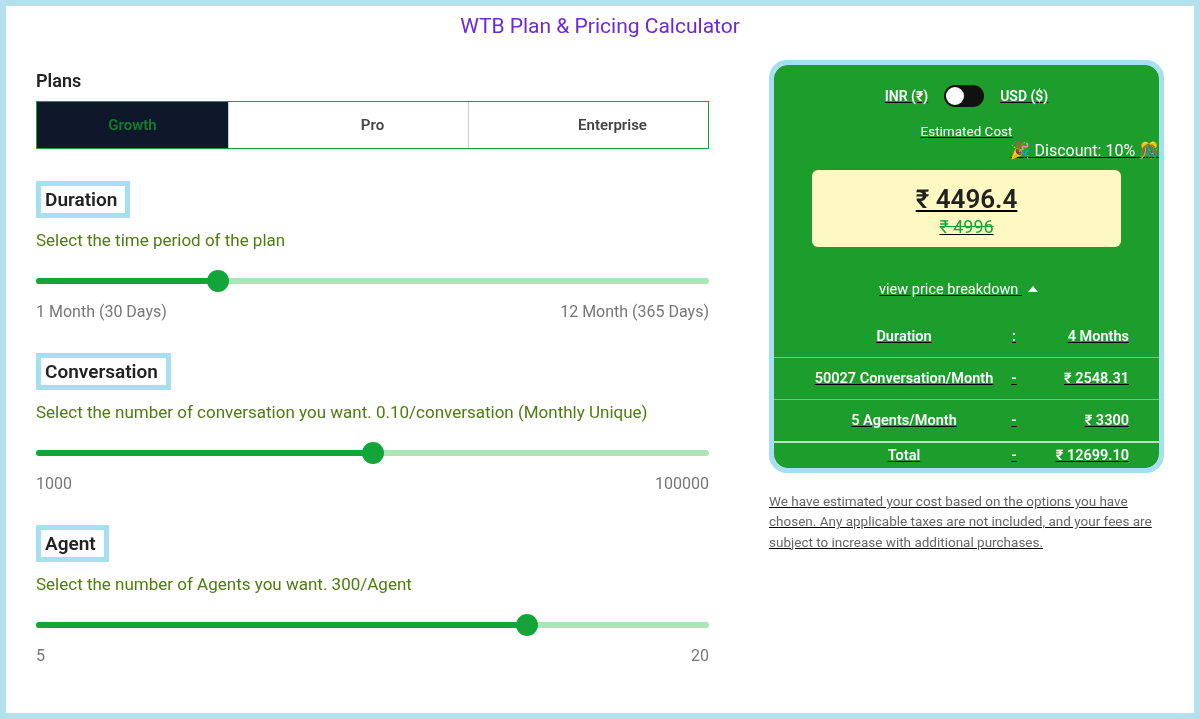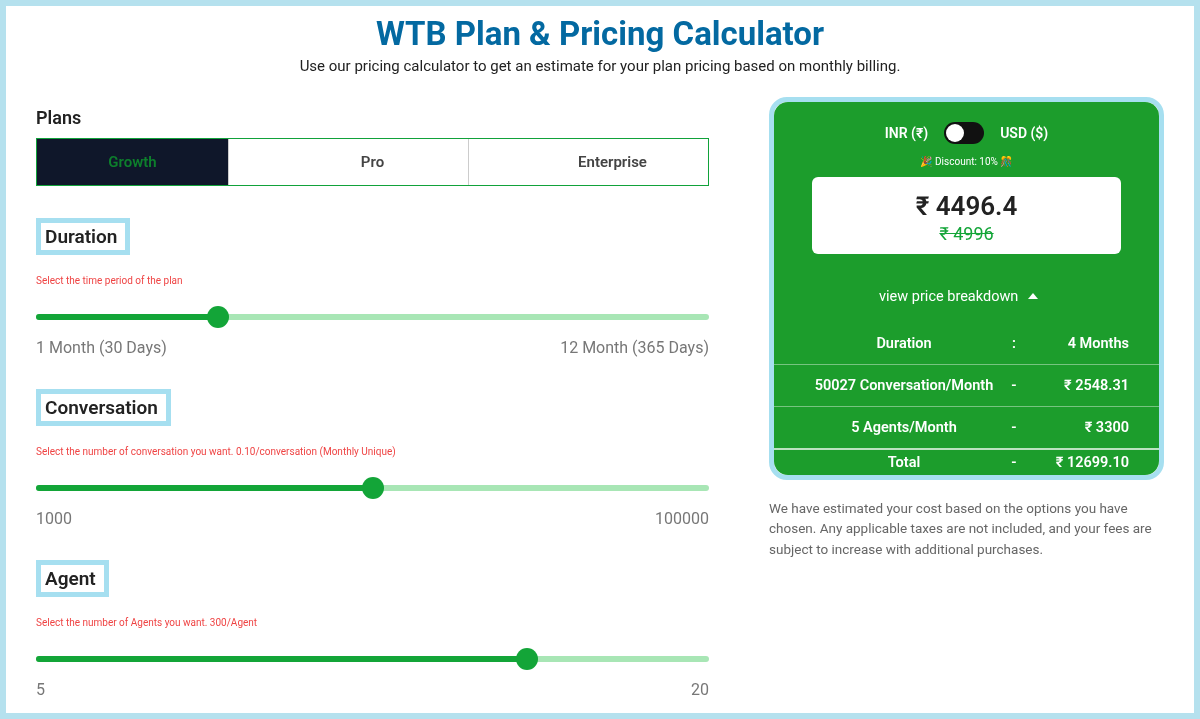--- a/index.html
+++ b/index.html
@@ -12,40 +12,41 @@
     overflow: hidden;
   }
   .page {
     background: #fff;
     height: 100%;
     padding: 8px 30px 20px 30px;
     overflow: hidden;
   }
   .header { text-align: center; }
   .title {
-    font-size: 33px;
-    font-weight: 700;
-    color: #0369a1;
+    font-size: 21px;
+    font-weight: 400;
+    color: #6d28d9;
   }
   .subtitle {
     font-size: 15px;
     color: #222;
     margin-top: 4px;
   }
   .content {
     display: flex;
     gap: 60px;
     margin-top: 22px;
   }
   .left {
     flex: 1;
     padding-top: 10px;
   }
   .right {
     width: 395px;
+    text-decoration: underline;
   }
   .plans-label {
     font-size: 18px;
     font-weight: 600;
     color: #222;
     margin-bottom: 10px;
   }
   .tabs {
     display: flex;
     border: 1px solid #11a23a;
@@ -69,23 +70,23 @@
   .section-title {
     display: inline-block;
     font-size: 19px;
     font-weight: 600;
     color: #222;
     border: 5px solid #a6dff0;
     padding: 2px 8px 2px 4px;
     background: #fff;
   }
   .section-desc {
-    font-size: 10px;
-    color: #ef4444;
-    margin-top: 20px;
+    font-size: 17px;
+    color: #4d7c0f;
+    margin-top: 12px;
   }
   .slider-wrap {
     position: relative;
     margin-top: 22px;
     height: 20px;
   }
   .track-bg {
     position: absolute;
     top: 6px;
     left: 0;
@@ -155,26 +156,26 @@
     height: 18px;
     background: #fff;
     border-radius: 50%;
   }
   .est-label {
     text-align: center;
     font-size: 13.5px;
     margin-top: 6px;
   }
   .discount {
-    text-align: center;
-    font-size: 10px;
+    text-align: right;
+    font-size: 16px;
     margin-top: 2px;
   }
   .price-box {
-    background: #ffffff;
+    background: #fef9c3;
     color: #222;
     margin: 10px 38px 8px 38px;
     border-radius: 6px;
     text-align: center;
     padding: 14px 0 10px 0;
   }
   .price-main {
     font-size: 26px;
     font-weight: 600;
     color: #222;
@@ -222,21 +223,20 @@
     margin-top: 18px;
   }
 </style>
 </head>
 <body>
 
 <div class="page">
 
   <div class="header">
     <div class="title">WTB Plan &amp; Pricing Calculator</div>
-    <div class="subtitle">Use our pricing calculator to get an estimate for your plan pricing based on monthly billing.</div>
   </div>
 
   <div class="content">
 
     <div class="left">
 
       <div class="plans-label">Plans</div>
       <div class="tabs">
         <div class="tab active">Growth</div>
         <div class="tab">Pro</div>
@@ -293,20 +293,21 @@
         <div class="est-card">
 
           <div class="currency-row">
             <span>INR (₹)</span>
             <div class="toggle">
                 <div class="knob"></div>
               </div>
             <span>USD ($)</span>
           </div>
 
+          <div class="est-label">Estimated Cost</div>
           <div class="discount">🎉 Discount: 10% 🎊</div>
 
           <div class="price-box">
             <div class="price-main">₹ 4496.4</div>
             <div class="price-strike">₹ 4996</div>
           </div>
 
           <div class="breakdown-link">
             <span>view price breakdown</span>
             <span class="caret-up"></span>

